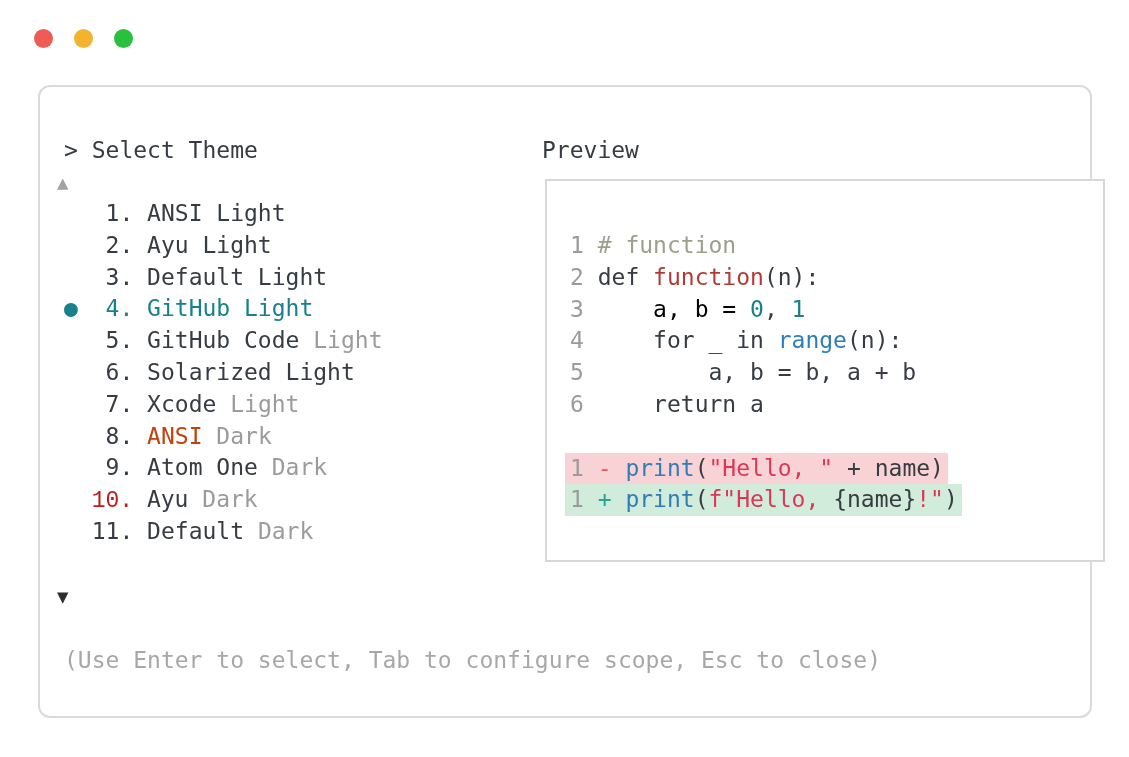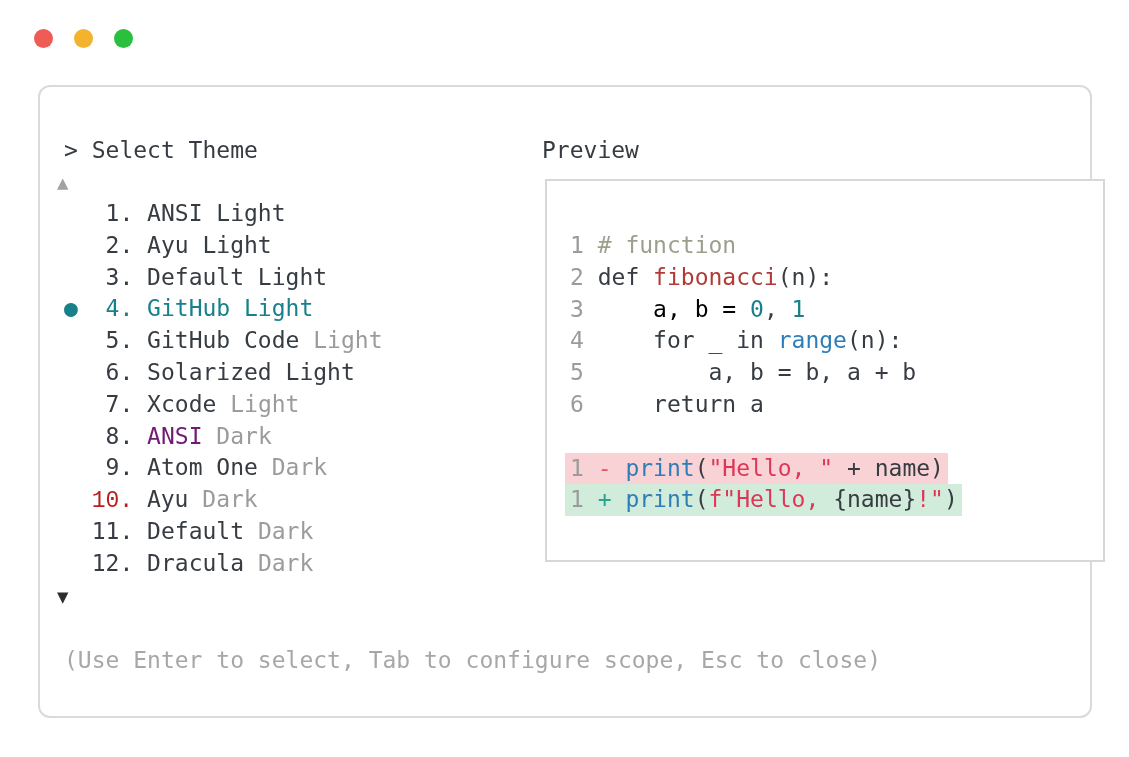--- a/index.html
+++ b/index.html
@@ -61,34 +61,33 @@
   <div class="scroll-up">▲</div>
 
   <ul class="theme-list" id="theme-list">
       <li class="theme-row"><span style="color: rgb(23, 128, 138);">  </span><span style="color: rgb(54, 60, 66);"> 1. </span><span style="color: rgb(54, 60, 66);">ANSI Light</span></li>
       <li class="theme-row"><span style="color: rgb(23, 128, 138);">  </span><span style="color: rgb(54, 60, 66);"> 2. </span><span style="color: rgb(54, 60, 66);">Ayu Light</span></li>
       <li class="theme-row"><span style="color: rgb(23, 128, 138);">  </span><span style="color: rgb(54, 60, 66);"> 3. </span><span style="color: rgb(54, 60, 66);">Default Light</span></li>
       <li class="theme-row"><span style="color: rgb(23, 128, 138);">● </span><span style="color: rgb(23, 128, 138);"> 4. </span><span style="color: rgb(23, 128, 138);">GitHub Light</span></li>
       <li class="theme-row"><span style="color: rgb(23, 128, 138);">  </span><span style="color: rgb(54, 60, 66);"> 5. </span><span style="color: rgb(54, 60, 66);">GitHub Code </span><span style="color: rgb(155, 155, 155);">Light</span></li>
       <li class="theme-row"><span style="color: rgb(23, 128, 138);">  </span><span style="color: rgb(54, 60, 66);"> 6. </span><span style="color: rgb(54, 60, 66);">Solarized Light</span></li>
       <li class="theme-row"><span style="color: rgb(23, 128, 138);">  </span><span style="color: rgb(54, 60, 66);"> 7. </span><span style="color: rgb(54, 60, 66);">Xcode </span><span style="color: rgb(155, 155, 155);">Light</span></li>
-      <li class="theme-row"><span style="color: rgb(23, 128, 138);">  </span><span style="color: rgb(54, 60, 66);"> 8. </span><span style="color: #701a75; margin-top: 8px;">ANSI </span><span style="color: rgb(155, 155, 155);">Dark</span></li>
+      <li class="theme-row"><span style="color: rgb(23, 128, 138);">  </span><span style="color: rgb(54, 60, 66);"> 8. </span><span style="color: #c2410c; margin-top: 8px;">ANSI </span><span style="color: rgb(155, 155, 155);">Dark</span></li>
       <li class="theme-row"><span style="color: rgb(23, 128, 138);">  </span><span style="color: rgb(54, 60, 66);"> 9. </span><span style="color: rgb(54, 60, 66);">Atom One </span><span style="color: rgb(155, 155, 155);">Dark</span></li>
       <li class="theme-row"><span style="color: rgb(23, 128, 138);">  </span><span style="color: #b91c1c; font-family: Liberation Mono, monospace;">10. </span><span style="color: rgb(54, 60, 66);">Ayu </span><span style="color: rgb(155, 155, 155);">Dark</span></li>
       <li class="theme-row"><span style="color: rgb(23, 128, 138);">  </span><span style="color: rgb(54, 60, 66);">11. </span><span style="color: rgb(54, 60, 66);">Default </span><span style="color: rgb(155, 155, 155);">Dark</span></li>
-      <li class="theme-row"><span style="color: rgb(23, 128, 138);">  </span><span style="color: rgb(54, 60, 66);">12. </span><span style="color: rgb(54, 60, 66);">Dracula </span><span style="color: rgb(155, 155, 155);">Dark</span></li>
     </ul>
 
   <div class="scroll-down">▼</div>
 
   <div class="preview-title">Preview</div>
 
   <div class="preview-box" id="preview-box">
       <div class="code-line"><span class="line-inner"><span class="ln">1 </span><span style="color: rgb(154, 160, 140);"># function</span></span></div>
-      <div class="code-line"><span class="line-inner"><span class="ln">2 </span><span style="color: rgb(54, 60, 66);">def </span><span style="color: rgb(177, 58, 53);">fibonacci</span><span style="color: rgb(54, 60, 66);">(n):</span></span></div>
+      <div class="code-line"><span class="line-inner"><span class="ln">2 </span><span style="color: rgb(54, 60, 66);">def </span><span style="color: rgb(177, 58, 53);">function</span><span style="color: rgb(54, 60, 66);">(n):</span></span></div>
       <div class="code-line"><span class="line-inner"><span class="ln">3 </span><span style="color: #000000;">    a, b = </span><span style="color: rgb(23, 128, 138);">0</span><span style="color: rgb(54, 60, 66);">, </span><span style="color: rgb(23, 128, 138);">1</span></span></div>
       <div class="code-line"><span class="line-inner"><span class="ln">4 </span><span style="color: rgb(54, 60, 66);">    for _ in </span><span style="color: rgb(46, 125, 184);">range</span><span style="color: rgb(54, 60, 66);">(n):</span></span></div>
       <div class="code-line"><span class="line-inner"><span class="ln">5 </span><span style="color: rgb(54, 60, 66);">        a, b = b, a + b</span></span></div>
       <div class="code-line"><span class="line-inner"><span class="ln">6 </span><span style="color: rgb(54, 60, 66);">    return a</span></span></div>
       <div class="code-line"></div>
       <div class="code-line"><span class="line-inner" style="background: rgb(249, 210, 213);"><span class="ln">1 </span><span style="color: rgb(226, 90, 104);">- </span><span style="color: rgb(46, 125, 184);">print</span><span style="color: rgb(54, 60, 66);">(</span><span style="color: rgb(222, 54, 87);">"Hello, "</span><span style="color: rgb(54, 60, 66);"> + name)</span></span></div>
       <div class="code-line"><span class="line-inner" style="background: rgb(210, 236, 219);"><span class="ln">1 </span><span style="color: rgb(42, 163, 144);">+ </span><span style="color: rgb(46, 125, 184);">print</span><span style="color: rgb(54, 60, 66);">(</span><span style="color: rgb(222, 54, 87);">f"Hello, </span><span style="color: rgb(54, 60, 66);">{name}</span><span style="color: rgb(222, 54, 87);">!"</span><span style="color: rgb(54, 60, 66);">)</span></span></div>
     </div>
 
   <div class="help">(Use Enter to select, Tab to configure scope, Esc to close)</div>

